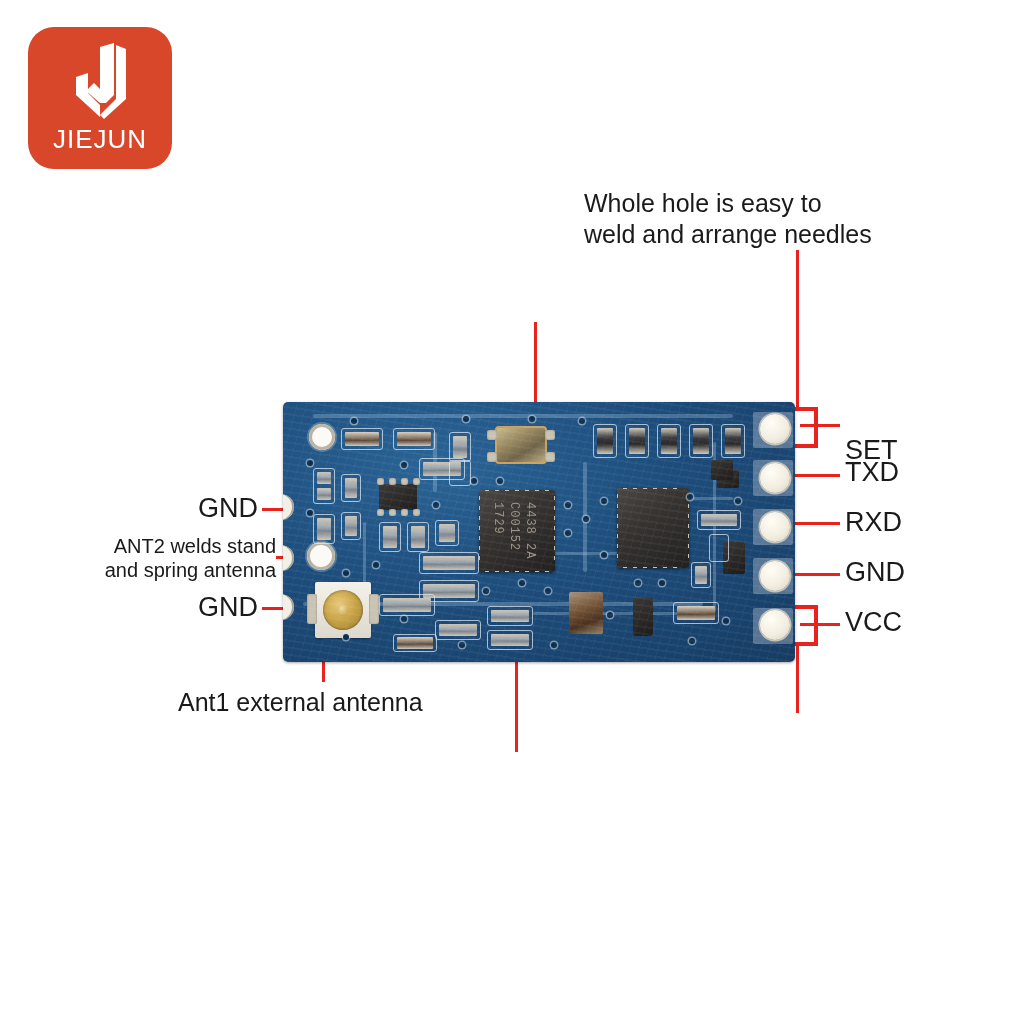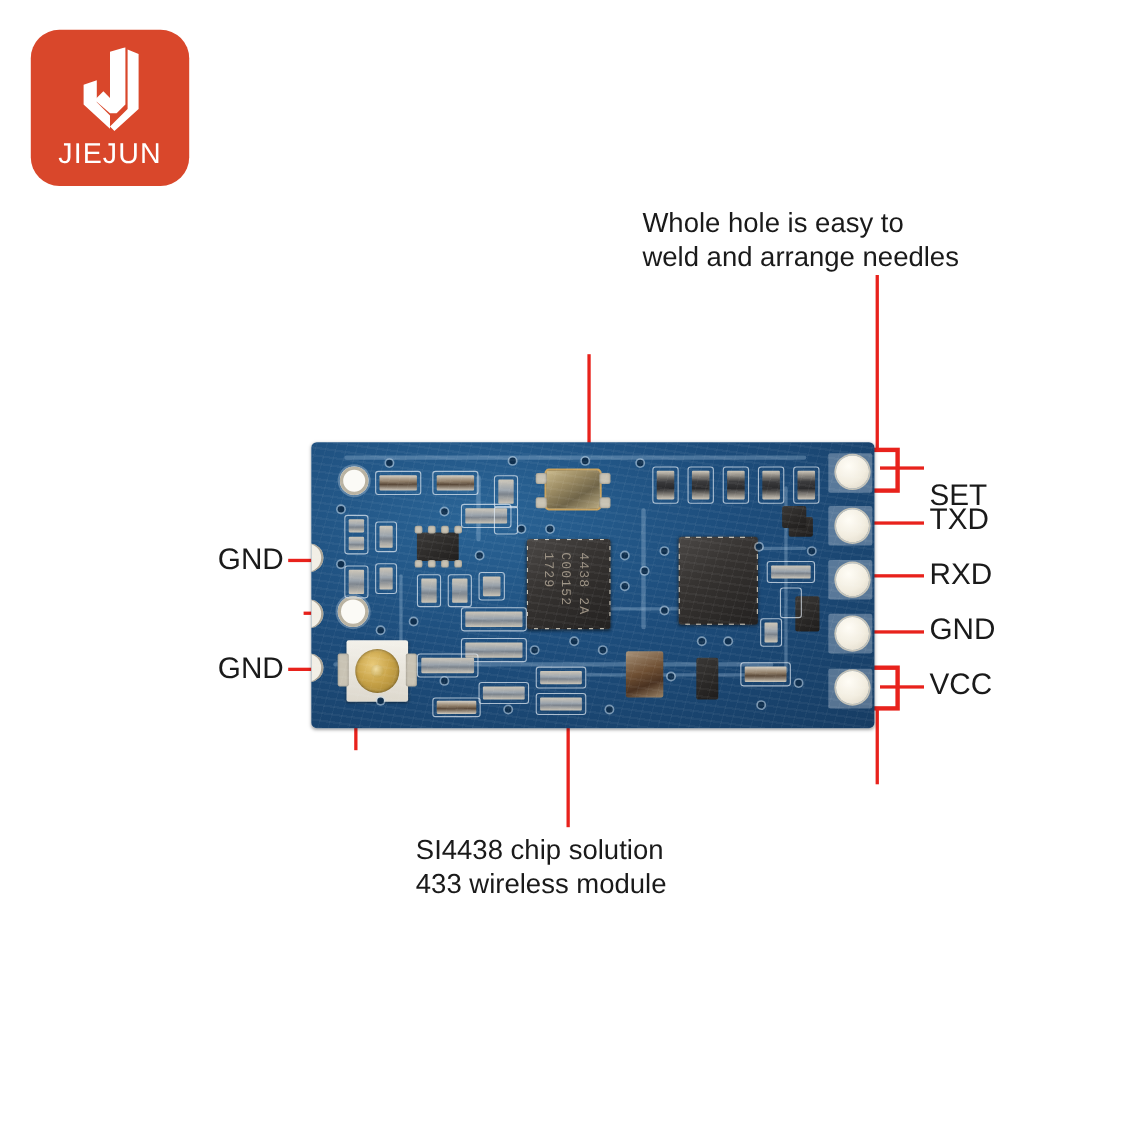--- a/index.html
+++ b/index.html
@@ -251,24 +251,25 @@
       <path d="M20 34 L32 30 L32 50 L44 62 L44 74 L20 52 Z" fill="#ffffff"></path>
       <path d="M30 48 L38 40 L44 46 L44 60 Z" fill="#ffffff"></path>
     </svg>
     <div class="logo-word">JIEJUN</div>
   </div>
 
   <div class="anno" style="left:584px; top:188px; width:340px;">Whole hole is easy to
 weld and arrange needles</div>
 
 
-
-
-  <div class="anno" style="left:378px; top:758px; width:290px;">SI4438 chip solution
-433 wireless module</div>
+  <div class="anno small right-align" style="left:78px; top:535px; width:198px;">ANT2 welds stand
+and spring antenna</div>
+
+  <div class="anno" style="left:178px; top:687px; width:300px;">Ant1 external antenna</div>
+
 
 
   <div class="anno pin" style="left:186px; top:494px; width:72px; text-align:right;">GND</div>
   <div class="anno pin" style="left:186px; top:593px; width:72px; text-align:right;">GND</div>
 
   <div class="anno pin" style="left:845px; top:408px;margin-top:28px;">SET</div>
   <div class="anno pin" style="left:845px; top:458px;">TXD</div>
   <div class="anno pin" style="left:845px; top:508px;">RXD</div>
   <div class="anno pin" style="left:845px; top:558px;">GND</div>
   <div class="anno pin" style="left:845px; top:608px;">VCC</div>

